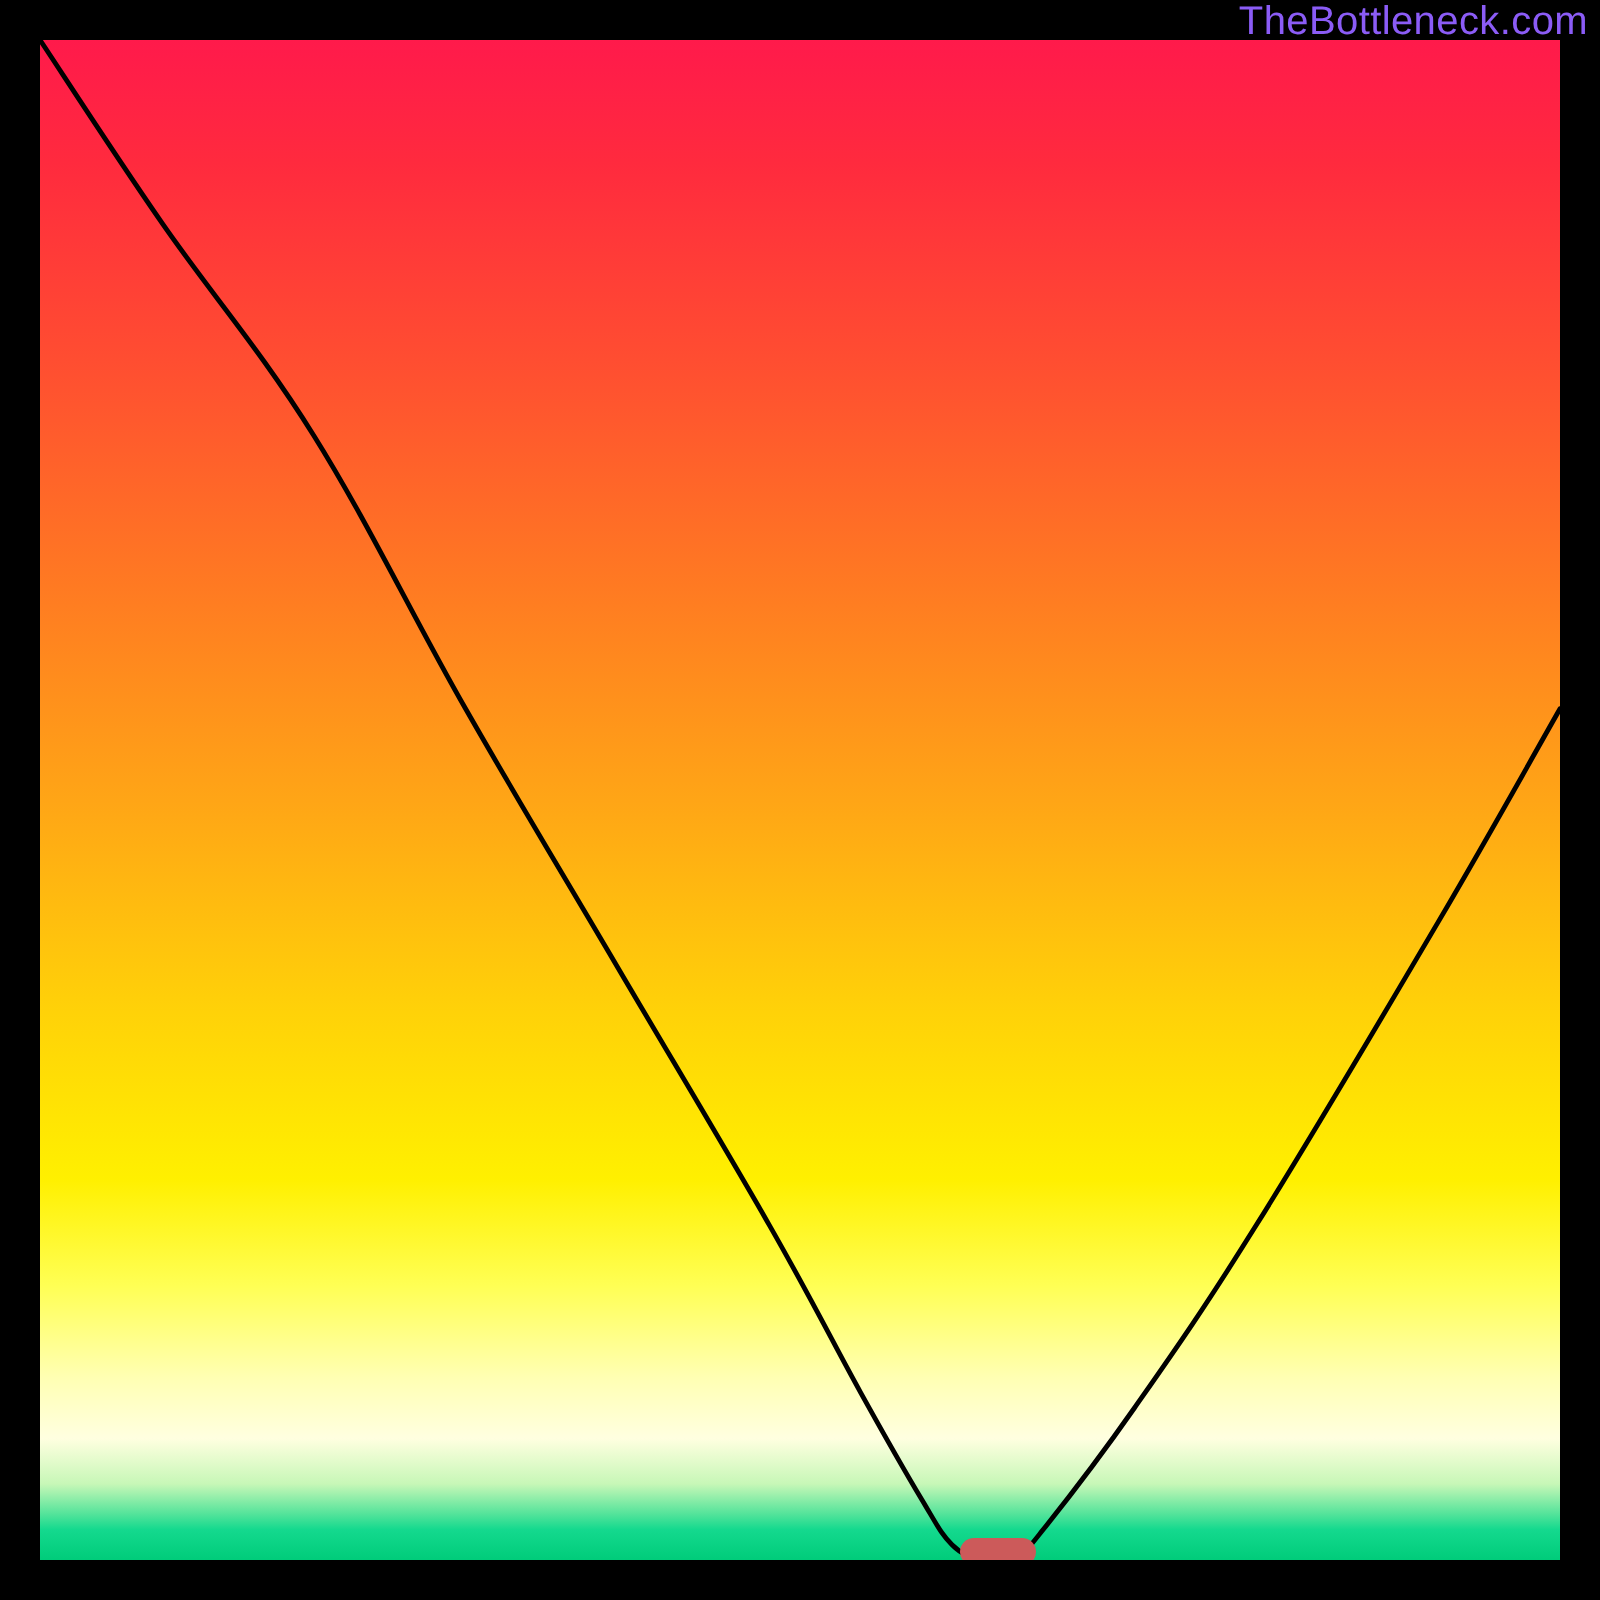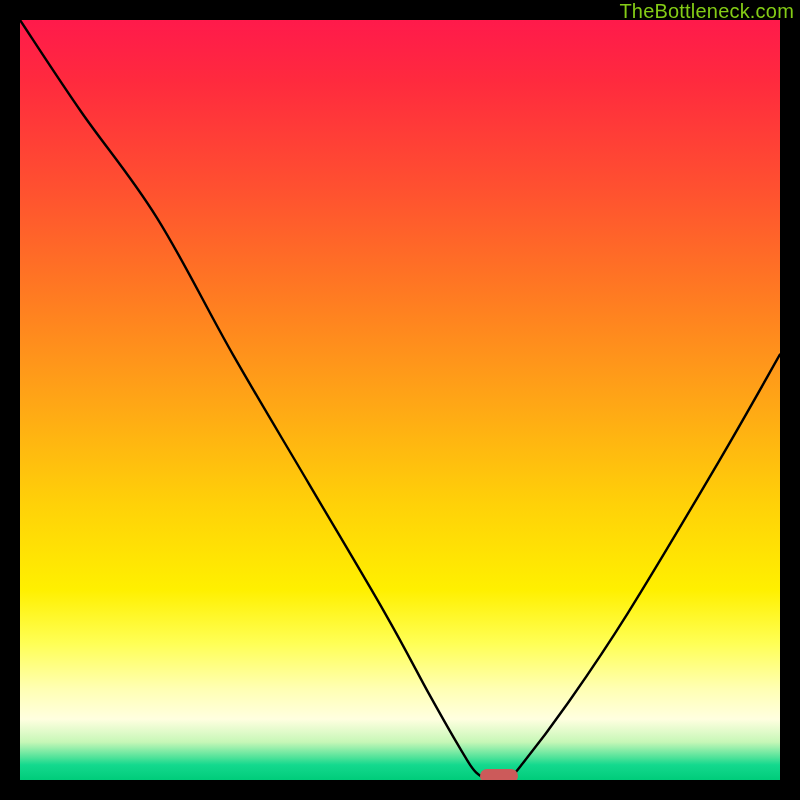--- a/index.html
+++ b/index.html
@@ -56,21 +56,21 @@
     width: 38px;
     height: 14px;
     border-radius: 7px;
     background: #cc5a5a;
     transform: translate(-50%, -50%);
   }
   .watermark {
     position: absolute;
     top: 0;
     right: 6px;
-    color: #84cc16;
+    color: #8b5cf6;
     font-size: 20px;
     font-weight: 400;
     letter-spacing: 0.2px;
     user-select: none;
   }
 </style>
 </head>
 <body>
 
 <div class="frame">

